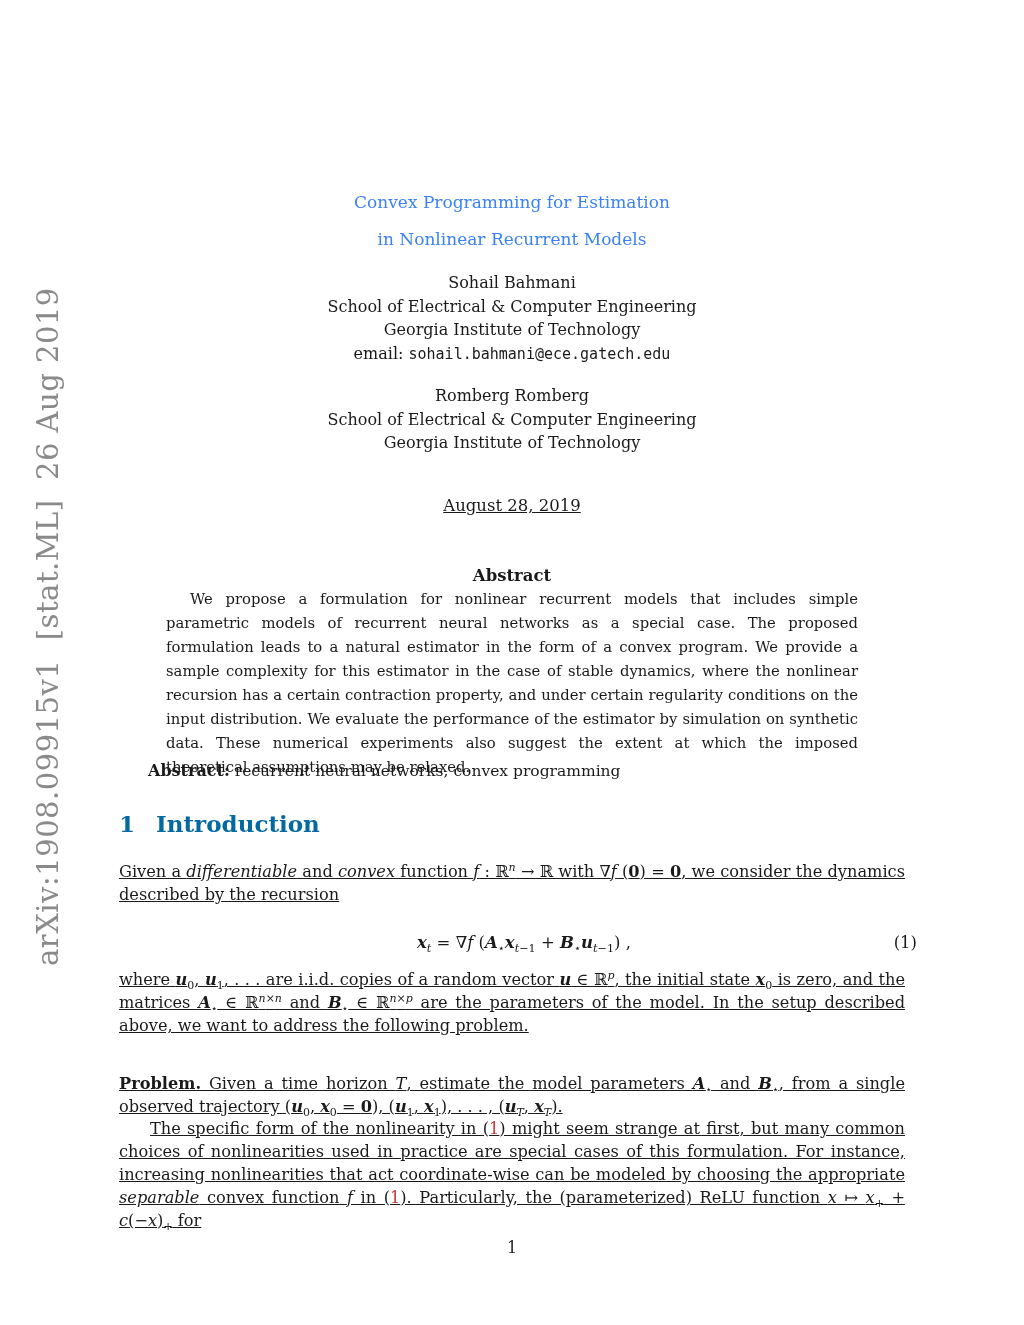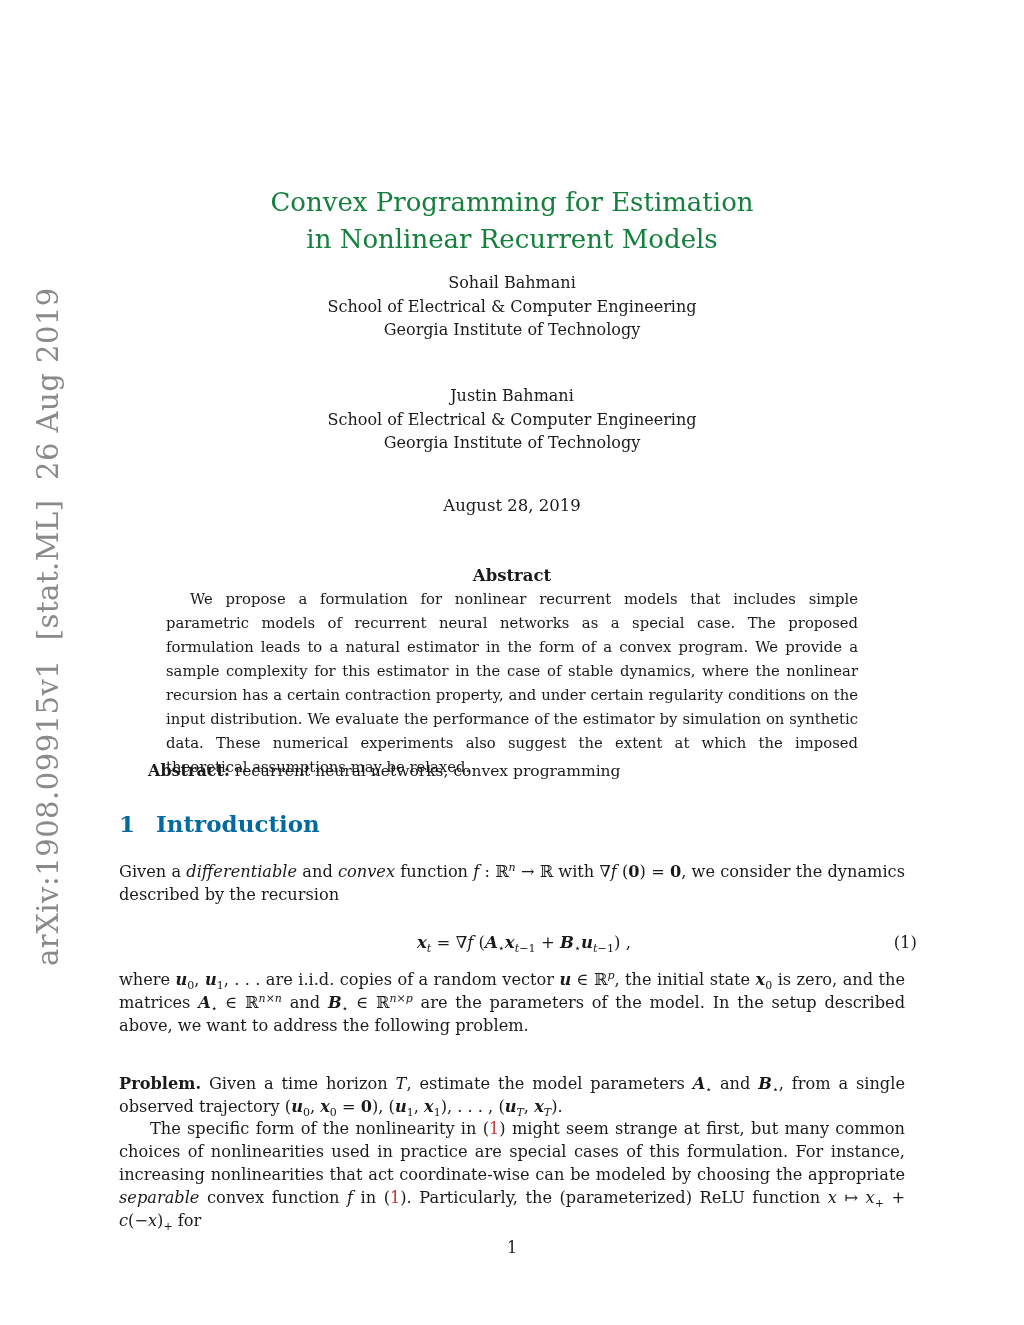--- a/index.html
+++ b/index.html
@@ -22,47 +22,48 @@
     white-space:pre;
     font-size:29px;
     line-height:36px;
     color:#8a8a8a;
     letter-spacing:0.5px;
   }
 
   .title {
     position:absolute; top:184px; left:0; width:100%;
     text-align:center;
-    font-size:26px; line-height:37px;
-    color:#15803d;
+    font-size:17px; line-height:37px;
+    color:#3b82f6;
   }
 
   .author-block { position:absolute; left:0; width:100%; text-align:center; font-size:16px; line-height:23.5px; }
   .author-block.first  { top:271px; }
   .author-block.second { top:384px; }
   .email-addr { font-family:"DejaVu Sans Mono",monospace; font-size:15px; }
 
-  .date { position:absolute; top:496px; left:0; width:100%; text-align:center; font-size:16.5px; }
+  .date { position:absolute; top:496px; left:0; width:100%; text-align:center; font-size:16.5px;text-decoration:underline; }
 
   .abstract-heading { position:absolute; top:566px; left:0; width:100%; text-align:center; font-weight:bold; font-size:16.5px; }
   .abstract-body {
     position:absolute; top:587px; left:166px; width:692px;
     font-size:14.8px; line-height:24px;
     text-align:justify; text-indent:24px;
   }
   .keywords { position:absolute; top:761px; left:148px; width:720px; font-size:15.5px; }
   .keywords b { font-size:16px; }
 
   .section-heading { position:absolute; top:810px; left:119px; font-size:23px; font-weight:bold; color:#0369a1; }
   .section-heading .sec-num { margin-right:21px; }
 
   .body-par {
     position:absolute; left:119px; width:786px;
     font-size:16.2px; line-height:23px;
     text-align:justify;
+    text-decoration:underline;
   }
   .par-intro   { top:860px; }
   .par-where   { top:968px; }
   .par-problem { top:1072px; }
   .par-specific{ top:1117px; text-indent:31px; }
 
   .equation-row {
     position:absolute; top:929px; left:131px; width:786px;
     font-size:16.5px; line-height:28px;
     text-align:center;
@@ -84,24 +85,25 @@
 
   <div class="title">
     <div>Convex Programming for Estimation</div>
     <div>in Nonlinear Recurrent Models</div>
   </div>
 
   <div class="author-block first">
     <div>Sohail Bahmani</div>
     <div>School of Electrical &amp; Computer Engineering</div>
     <div>Georgia Institute of Technology</div>
+    <div><span>email: </span><span class="email-addr">sohail.bahmani@ece.gatech.edu</span></div>
   </div>
 
   <div class="author-block second">
-    <div>Justin Bahmani</div>
+    <div>Romberg Romberg</div>
     <div>School of Electrical &amp; Computer Engineering</div>
     <div>Georgia Institute of Technology</div>
   </div>
 
   <div class="date">August 28, 2019</div>
 
   <div class="abstract-heading">Abstract</div>
   <div class="abstract-body">We propose a formulation for nonlinear recurrent models that includes simple parametric models of recurrent neural networks as a special case. The proposed formulation leads to a natural estimator in the form of a convex program. We provide a sample complexity for this estimator in the case of stable dynamics, where the nonlinear recursion has a certain contraction property, and under certain regularity conditions on the input distribution. We evaluate the performance of the estimator by simulation on synthetic data. These numerical experiments also suggest the extent at which the imposed theoretical assumptions may be relaxed.</div>
 
   <div class="keywords"><b>Abstract:</b><span> recurrent neural networks, convex programming</span></div>

